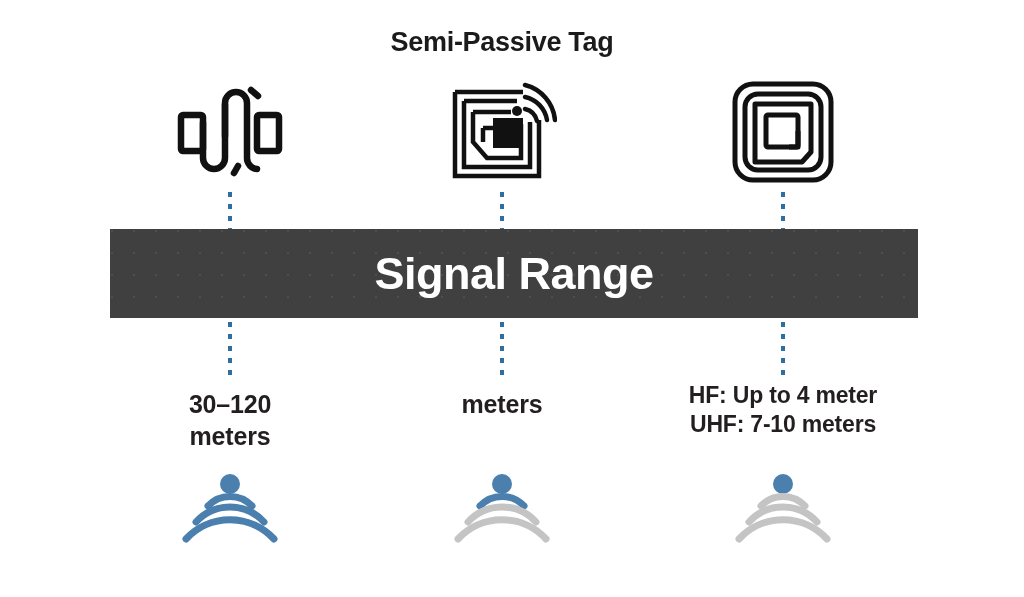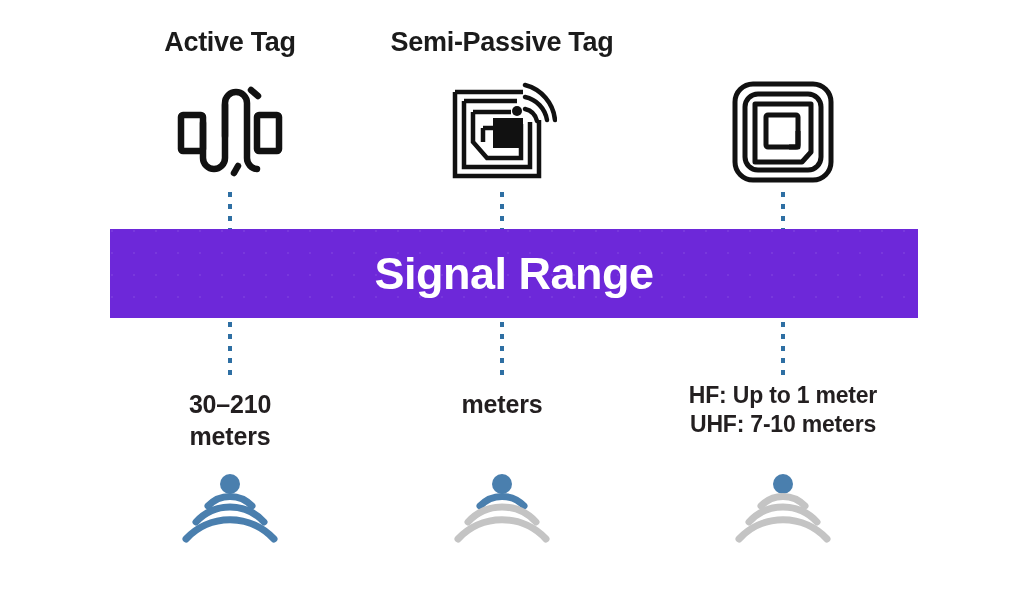--- a/index.html
+++ b/index.html
@@ -16,21 +16,21 @@
     color: #231f20;
   }
 
   
   .banner {
     position: absolute;
     left: 110px;
     top: 229px;
     width: 808px;
     height: 89px;
-    background: #6d28d9;
+    background: #404040;
     display: flex;
     align-items: center;
     justify-content: center;
   }
   .banner-dots {
     position: absolute;
     inset: 0;
     background-image:
       radial-gradient(circle at 2px 2px, rgba(255,255,255,0.075) 1.3px, transparent 1.5px);
     background-size: 22px 22px;
@@ -116,38 +116,37 @@
     width: 96px;
     height: 78px;
   }
   .wave svg { display: block; width: 100%; height: 100%; }
 </style>
 </head>
 <body>
 
 <div class="col col-active">
 
-  <div class="heading">Active Tag</div>
 
   <div class="tag-icon">
     <svg viewBox="0 0 110 108" fill="none" stroke="#111111" stroke-width="6.5" stroke-linecap="round" stroke-linejoin="round">
       <rect x="6" y="37" width="22" height="36" rx="2"></rect>
       <path d="M28 45 L28 80 A11 11 0 0 0 50 80 L50 25 A11 11 0 0 1 72 25 L72 80 A11 11 0 0 0 82 91"></path>
       <rect x="82" y="37" width="22" height="36" rx="2"></rect>
       <path d="M50 27 L50 58" stroke-dasharray="0 0"></path>
       <path d="M59 95 L63 88"></path>
       <path d="M76 12 L83 18"></path>
     </svg>
   </div>
 
   <div class="dotline dotline-top"></div>
   <div class="dotline dotline-bottom"></div>
 
   <div class="range range-two">
-    <div>30–210</div>
+    <div>30–120</div>
     <div>meters</div>
   </div>
 
   <div class="wave">
     <svg viewBox="0 0 96 78" fill="none" stroke-linecap="round">
       <circle cx="48" cy="14" r="10" fill="#4a7fae"></circle>
       <path d="M26 36 A30 30 0 0 1 70 36" stroke="#4a7fae" stroke-width="7"></path>
       <path d="M14 52 A46 46 0 0 1 82 52" stroke="#4a7fae" stroke-width="7"></path>
       <path d="M4 69 A60 60 0 0 1 92 69" stroke="#4a7fae" stroke-width="7"></path>
     </svg>
@@ -203,21 +202,21 @@
       <path d="M27 26 L83 26 L83 74 L74 84 L27 84 L27 26 Z"></path>
       <rect x="38" y="37" width="32" height="32" rx="2"></rect>
       <path d="M70 53 L70 69 L61 69"></path>
     </svg>
   </div>
 
   <div class="dotline dotline-top"></div>
   <div class="dotline dotline-bottom-short"></div>
 
   <div class="range range-three">
-    <div>HF: Up to 1 meter</div>
+    <div>HF: Up to 4 meter</div>
     <div>UHF: 7-10 meters</div>
   </div>
 
   <div class="wave">
     <svg viewBox="0 0 96 78" fill="none" stroke-linecap="round">
       <circle cx="48" cy="14" r="10" fill="#4a7fae"></circle>
       <path d="M26 36 A30 30 0 0 1 70 36" stroke="#c4c4c4" stroke-width="7"></path>
       <path d="M14 52 A46 46 0 0 1 82 52" stroke="#c4c4c4" stroke-width="7"></path>
       <path d="M4 69 A60 60 0 0 1 92 69" stroke="#c4c4c4" stroke-width="7"></path>
     </svg>

